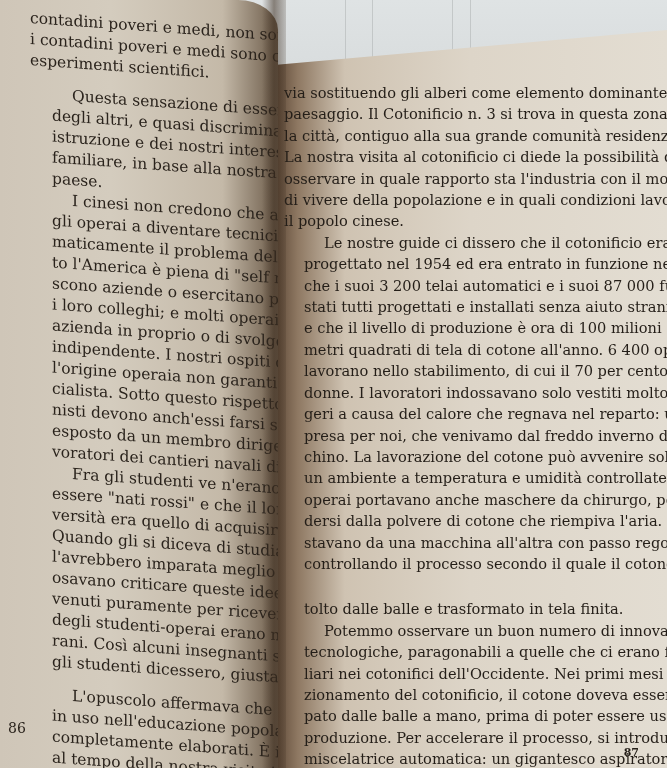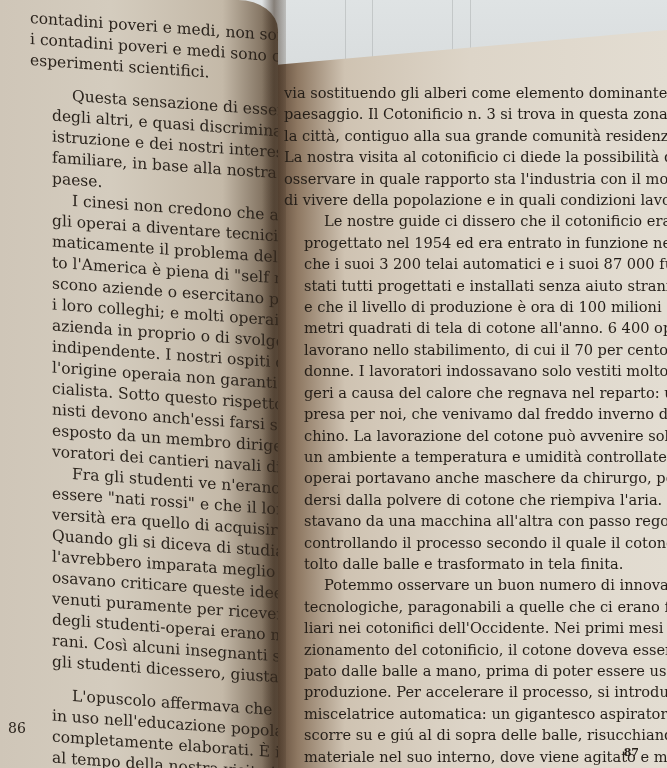--- a/index.html
+++ b/index.html
@@ -65,39 +65,40 @@
 
 <div class="page-right">
   <div class="text" id="right-text">
       <p class="noindent">
         <span class="line">via sostituendo gli alberi come elemento dominante del</span>
         <span class="line">paesaggio. Il Cotonificio n. 3 si trova in questa zona del-</span>
         <span class="line">la città, contiguo alla sua grande comunità residenziale.</span>
         <span class="line">La nostra visita al cotonificio ci diede la possibilità di</span>
         <span class="line">osservare in quale rapporto sta l'industria con il modo</span>
         <span class="line">di vivere della popolazione e in quali condizioni lavora</span>
+        <span class="line" style="text-align-last: left;">il popolo cinese.</span>
       </p>
       <p class="indent">
         <span class="line" style="padding-left: 20px;">Le nostre guide ci dissero che il cotonificio era stato</span>
         <span class="line">progettato nel 1954 ed era entrato in funzione nel 1957;</span>
         <span class="line">che i suoi 3 200 telai automatici e i suoi 87 000 fusi erano</span>
         <span class="line">stati tutti progettati e installati senza aiuto straniero,</span>
         <span class="line">e che il livello di produzione è ora di 100 milioni di</span>
         <span class="line">metri quadrati di tela di cotone all'anno. 6 400 operai</span>
         <span class="line">lavorano nello stabilimento, di cui il 70 per cento sono</span>
         <span class="line">donne. I lavoratori indossavano solo vestiti molto leg-</span>
         <span class="line">geri a causa del calore che regnava nel reparto: una sor-</span>
         <span class="line">presa per noi, che venivamo dal freddo inverno di Pe-</span>
         <span class="line">chino. La lavorazione del cotone può avvenire solo in</span>
         <span class="line">un ambiente a temperatura e umidità controllate. Molti</span>
         <span class="line">operai portavano anche maschere da chirurgo, per difen-</span>
         <span class="line">dersi dalla polvere di cotone che riempiva l'aria. Si spo-</span>
         <span class="line">stavano da una macchina all'altra con passo regolare,</span>
         <span class="line">controllando il processo secondo il quale il cotone è</span>
-        <span class="line" style="text-align-last: left;">tolto dalle balle e trasformato in tela finita.</span>
+        <span class="line" style="text-align-last: left; margin-top: 24px;">tolto dalle balle e trasformato in tela finita.</span>
       </p>
       <p class="indent">
         <span class="line" style="padding-left: 20px;">Potemmo osservare un buon numero di innovazioni</span>
         <span class="line">tecnologiche, paragonabili a quelle che ci erano fami-</span>
         <span class="line">liari nei cotonifici dell'Occidente. Nei primi mesi di fun-</span>
         <span class="line">zionamento del cotonificio, il cotone doveva essere strap-</span>
         <span class="line">pato dalle balle a mano, prima di poter essere usato nella</span>
         <span class="line">produzione. Per accelerare il processo, si introdusse una</span>
         <span class="line">miscelatrice automatica: un gigantesco aspiratore che</span>
         <span class="line">scorre su e giú al di sopra delle balle, risucchiando il</span>

